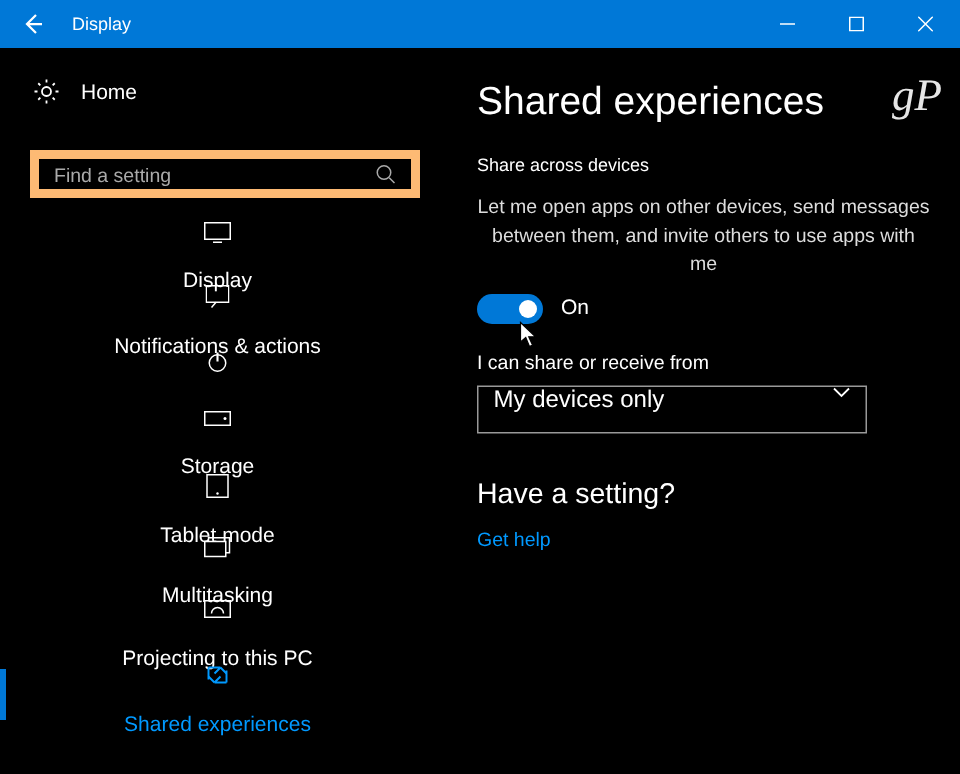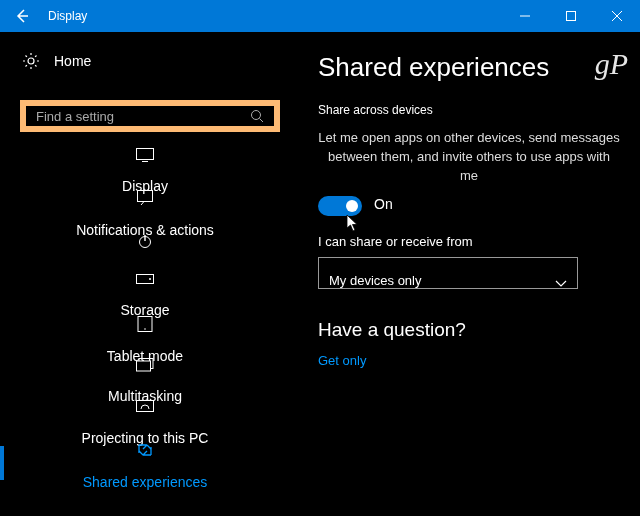--- a/index.html
+++ b/index.html
@@ -25,21 +25,21 @@
   .main { flex: 1; padding: 20px 20px 0 50px; position: relative; }
   .h1 { font-size: 26px; font-weight: 300; margin-bottom: 20px; }
   .h2 { font-size: 12px; font-weight: 400; margin-bottom: 12px; }
   .desc { font-size: 13px; color: #ddd; line-height: 1.45; margin-bottom: 10px; text-align: center; }
   .toggle-row { display: flex; align-items: flex-start; gap: 12px; margin-bottom: 18px; position: relative; }
   .toggle { width: 44px; height: 20px; border-radius: 10px; background: #0078d7; position: relative; }
   .toggle::after { content: ""; position: absolute; width: 12px; height: 12px; background: #fff; border-radius: 50%; top: 4px; right: 4px; }
   .toggle-label { font-size: 14px; }
   .cursor { position: absolute; left: 28px; top: 18px; }
   .label-small { font-size: 13px; margin-bottom: 8px; }
-  .dropdown { width: 260px; height: 32px; border: 1px solid #999; display: flex; align-items: flex-end; padding: 0 10px; font-size: 13px; margin-bottom: 30px; }
+  .dropdown { width: 260px; height: 32px; border: 1px solid #999; display: flex; align-items: flex-start; padding: 0 10px; font-size: 16px; margin-bottom: 30px; }
   .dropdown .val { flex: 1; }
   .link { color: #0099ff; font-size: 13px; display: inline-block; margin-bottom: 22px; cursor: pointer; }
   .h3 { font-size: 19px; font-weight: 400; margin-bottom: 10px; }
   .watermark { position: absolute; top: 15px; right: 12px; font-family: Georgia, serif; font-style: italic; font-size: 30px; color: #fff; opacity: .9; }
   svg { display: block; }
 </style>
 </head>
 <body>
 
 <div class="titlebar">
@@ -177,16 +177,16 @@
     </div>
     <div class="label-small">I can share or receive from</div>
     <div class="dropdown">
       <span class="val">My devices only</span>
       <span>
           <svg width="12" height="8" viewBox="0 0 12 8">
             <path d="M1 1 L6 6 L11 1" stroke="#fff" fill="none" stroke-width="1.2"></path>
           </svg>
         </span>
     </div>
-    <div class="h3">Have a question?</div>
-    <div class="link">Get only</div>
+    <div class="h3">Have a setting?</div>
+    <div class="link">Get help</div>
   </div>
 </div>
 
 </body></html>

